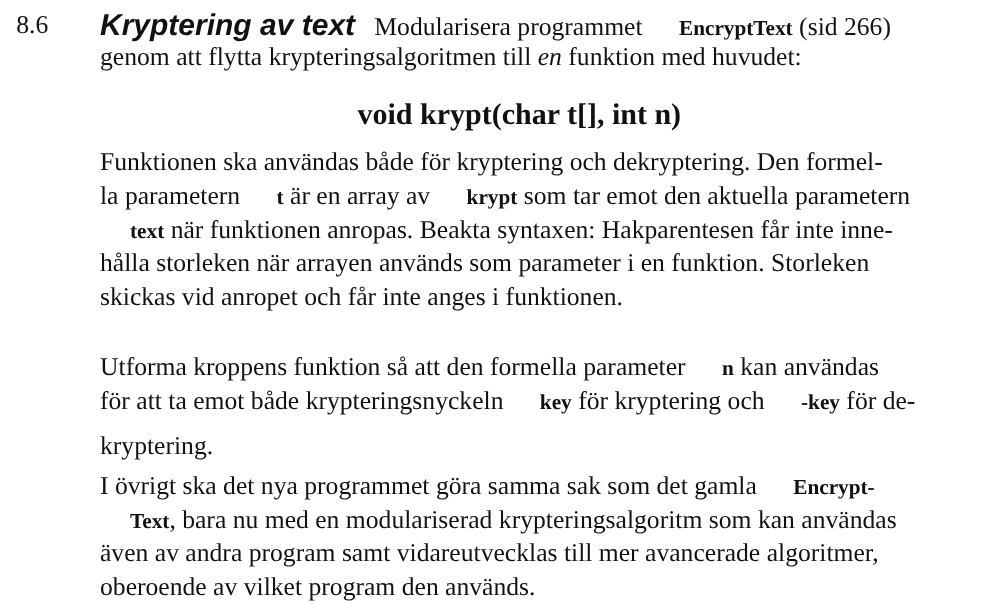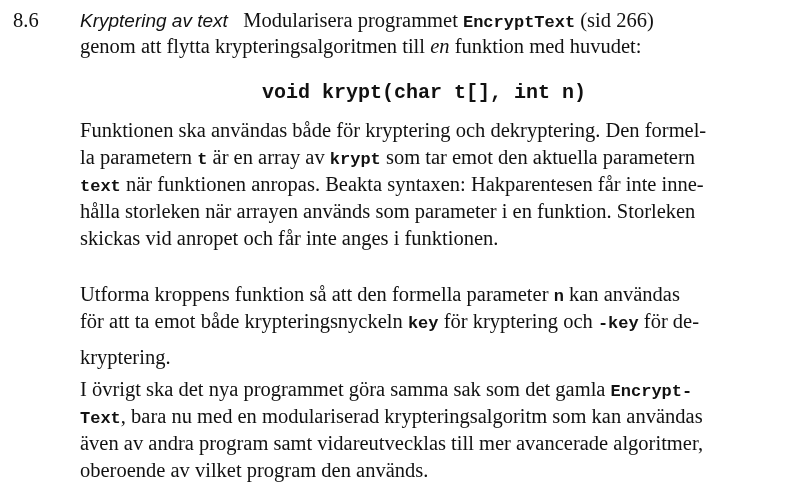--- a/index.html
+++ b/index.html
@@ -1,22 +1,22 @@
 <!DOCTYPE html>
 <html><head>
 <meta charset="utf-8">
 <style>
   html, body { margin: 0; padding: 0; background: #ffffff; }
   body { width: 800px; height: 483px; position: relative; overflow: hidden; color: #111; }
   .serif { font-family: "Liberation Serif", "DejaVu Serif", serif; font-size: 20.5px; }
-  .mono { font-family: Liberation Mono, monospace; font-weight: bold; font-size: 17px; }
+  .mono { font-family: Liberation Serif, serif; font-weight: bold; font-size: 17px; margin-left: 24px; }
   .line { position: absolute; left: 80px; white-space: nowrap; line-height: 27px; }
   .num { position: absolute; left: 13px; top: 7px; line-height: 27px; }
-  .title { font-family: "Liberation Sans", "DejaVu Sans", sans-serif; font-weight: normal; font-style: italic; font-size: 19px; text-align: center; }
-  .code { position: absolute; top: 79px; left: 262px; line-height: 27px; font-size: 20px; }
+  .title { font-family: "Liberation Sans", "DejaVu Sans", sans-serif; font-weight: bold; font-style: italic; font-size: 24px; text-align: center; }
+  .code { position: absolute; top: 79px; left: 262px; line-height: 27px; font-size: 24px; }
 </style>
 </head>
 <body>
 
 <div class="num serif">8.6</div>
 
 <div class="line serif" style="top:7px;">
   <span class="title">Kryptering av text</span>&nbsp;&nbsp;&nbsp;<span>Modularisera programmet</span> <span class="mono">EncryptText</span> <span>(sid 266)</span>
 </div>
 

